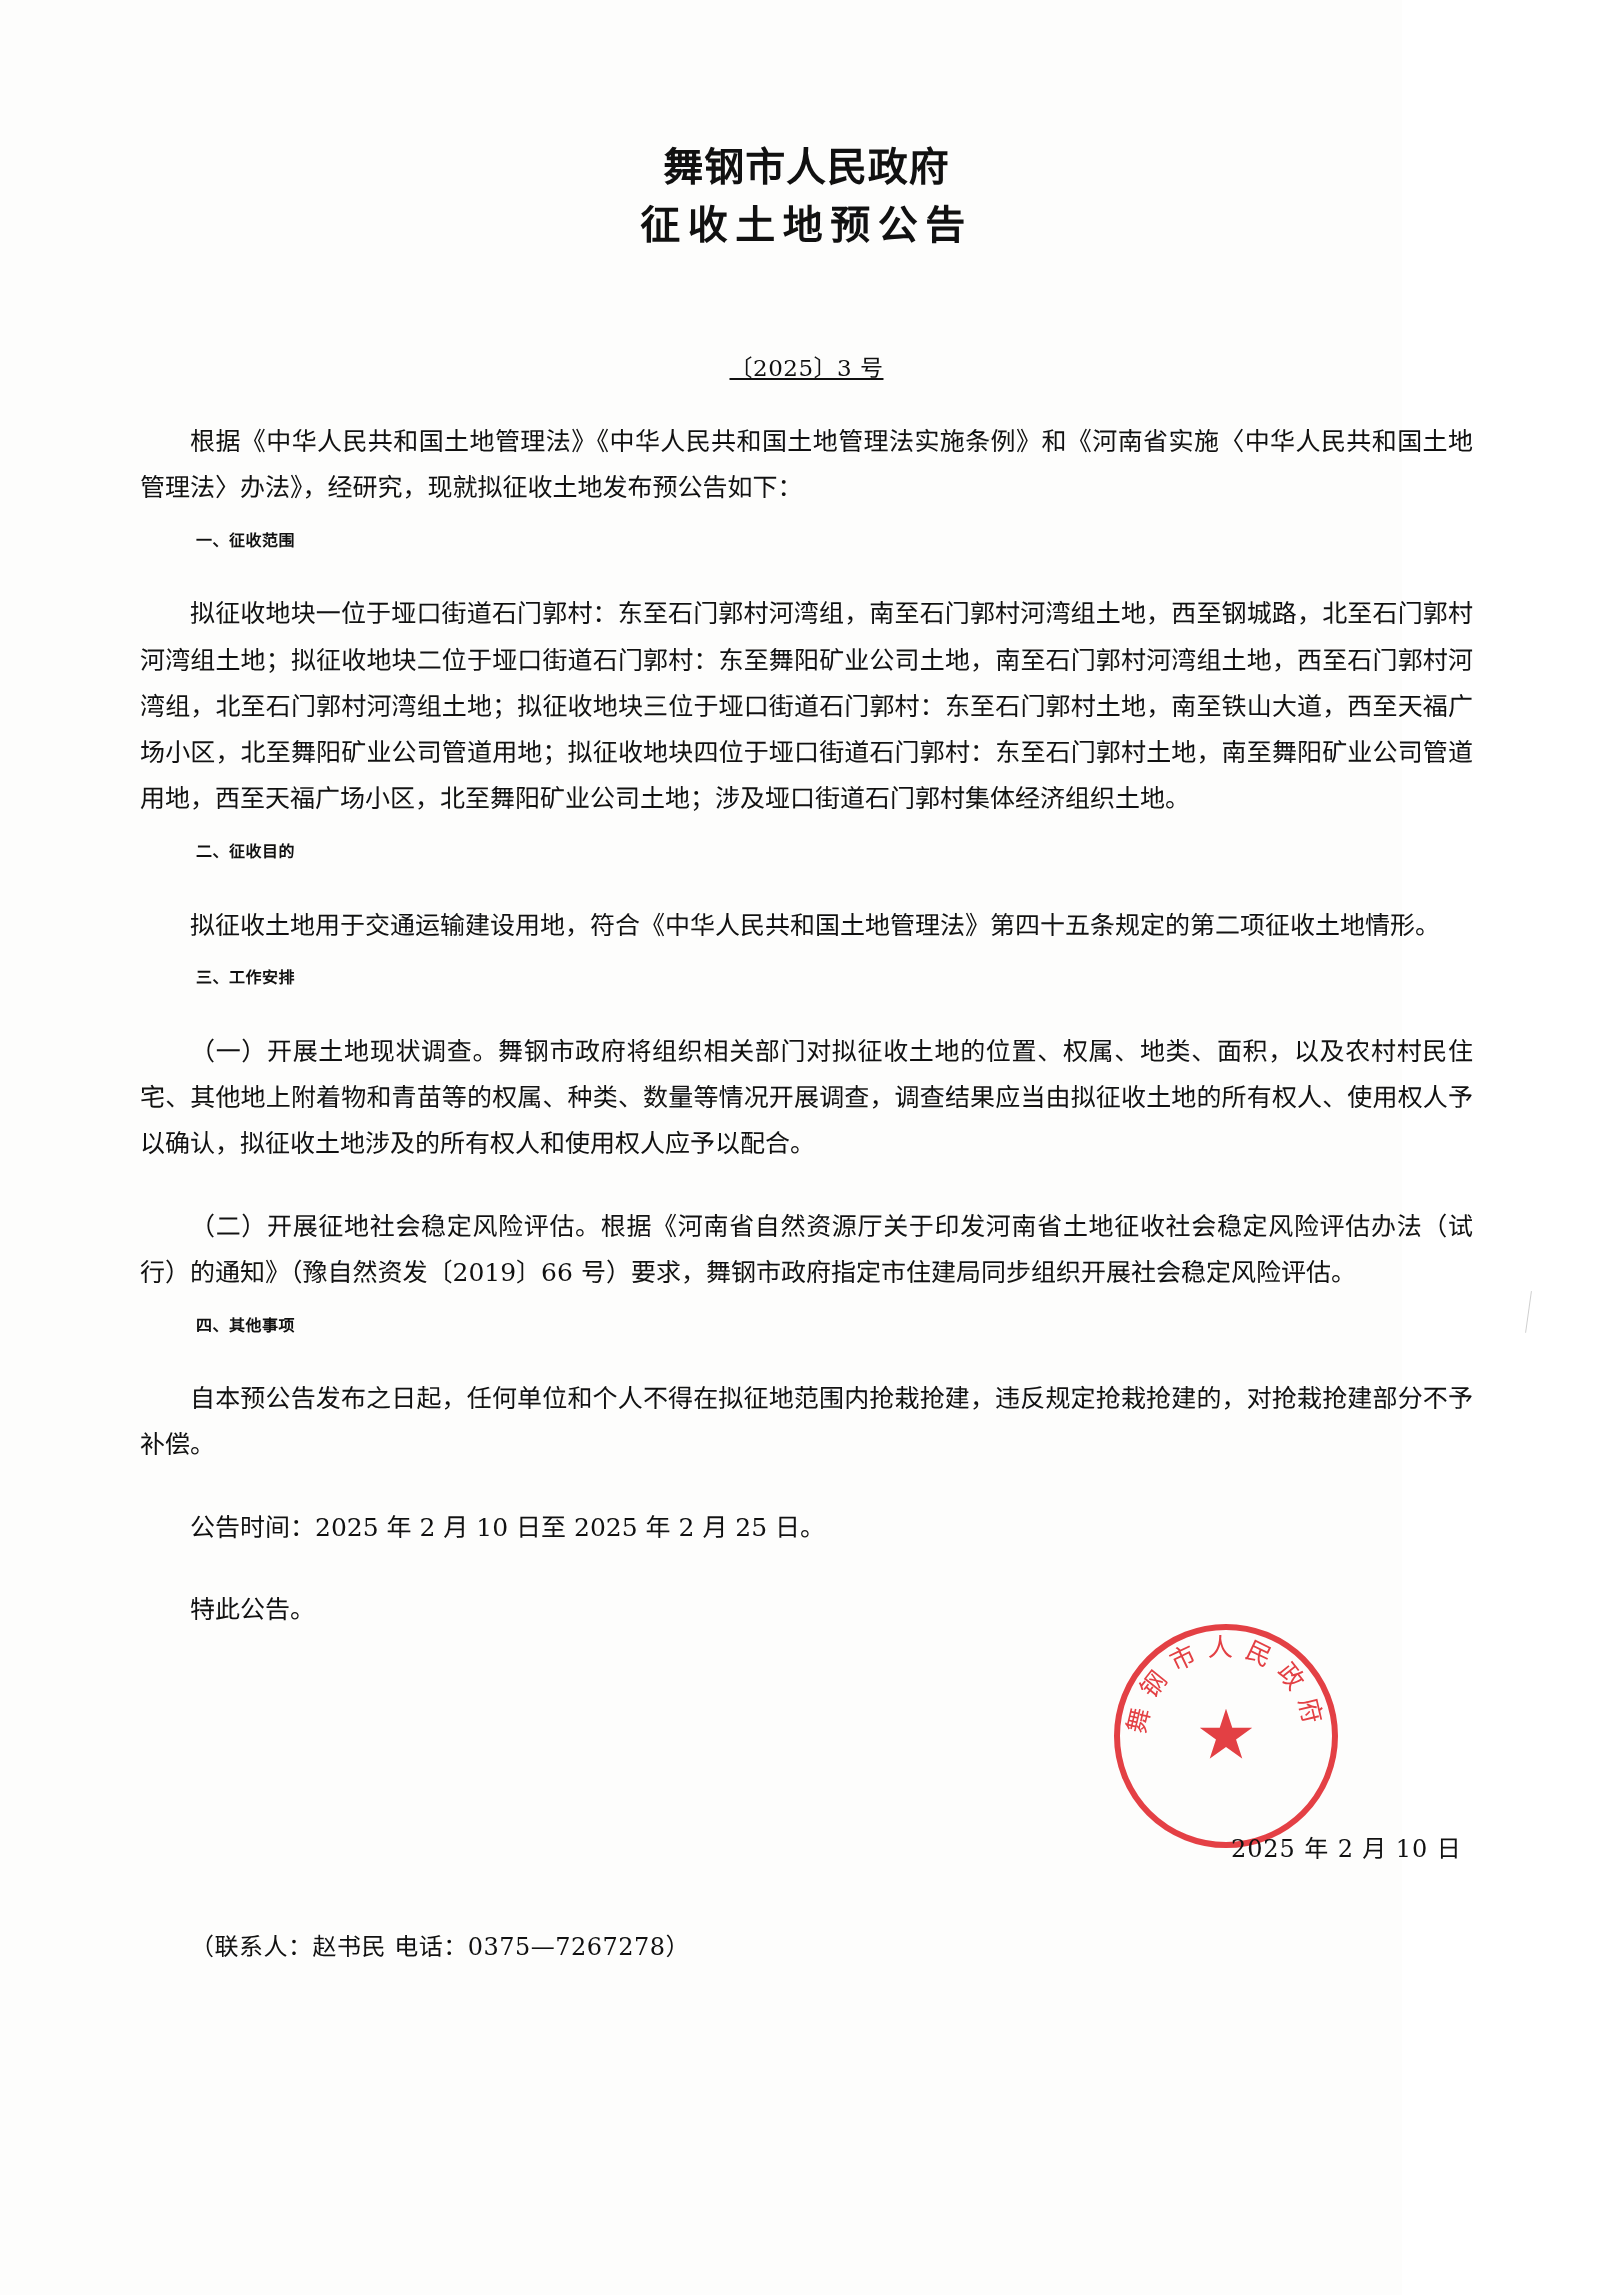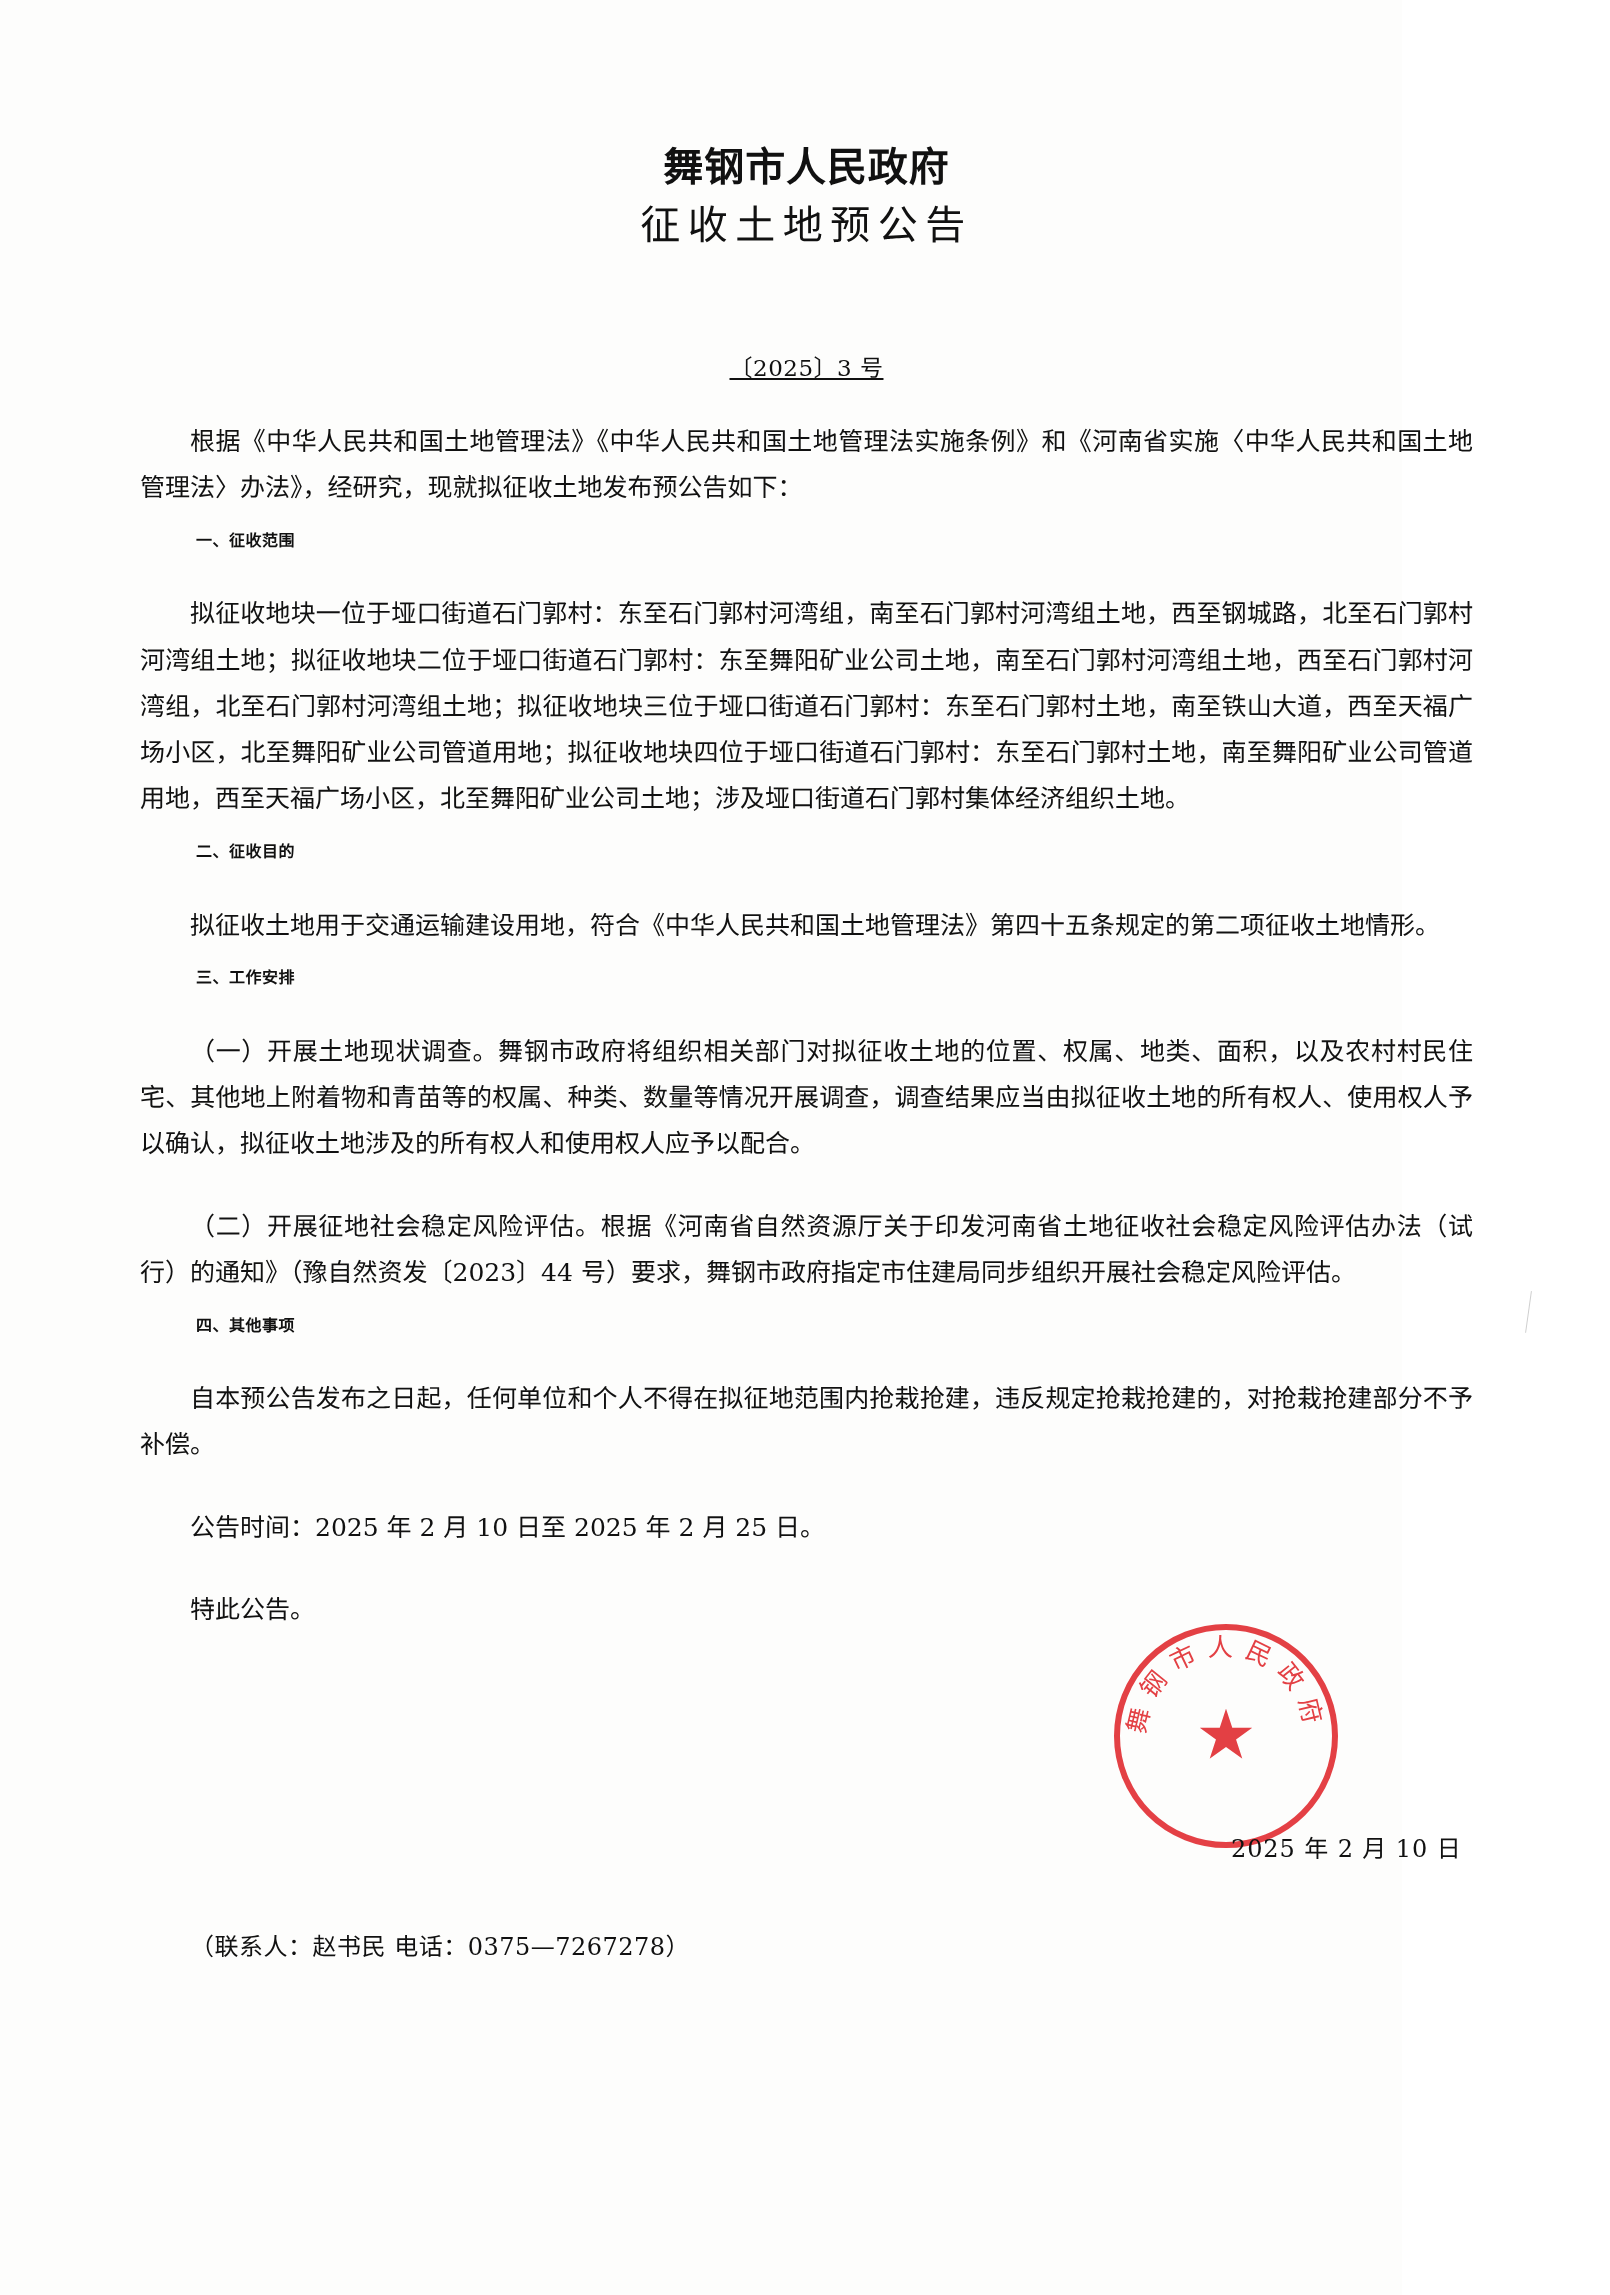--- a/index.html
+++ b/index.html
@@ -37,21 +37,21 @@
   }
   .title-line-1 {
     font-size: 40px;
     font-weight: bold;
     letter-spacing: 0.9px;
     line-height: 1.35;
     font-family: "DejaVu Serif", "Liberation Serif", serif;
   }
   .title-line-2 {
     font-size: 40px;
-    font-weight: normal;
+    font-weight: bold;
     letter-spacing: 7.5px;
     line-height: 1.55;
     font-family: "DejaVu Serif", "Liberation Serif", serif;
   }
   .doc-number {
     text-align: center;
     font-size: 23px;
     margin-top: 93px;
     letter-spacing: 0.5px;
     text-decoration: underline;
@@ -160,21 +160,21 @@
     <p class="heading">一、征收范围</p>
     <p class="para indent">拟征收地块一位于垭口街道石门郭村：东至石门郭村河湾组，南至石门郭村河湾组土地，西至钢城路，北至石门郭村河湾组土地；拟征收地块二位于垭口街道石门郭村：东至舞阳矿业公司土地，南至石门郭村河湾组土地，西至石门郭村河湾组，北至石门郭村河湾组土地；拟征收地块三位于垭口街道石门郭村：东至石门郭村土地，南至铁山大道，西至天福广场小区，北至舞阳矿业公司管道用地；拟征收地块四位于垭口街道石门郭村：东至石门郭村土地，南至舞阳矿业公司管道用地，西至天福广场小区，北至舞阳矿业公司土地；涉及垭口街道石门郭村集体经济组织土地。</p>
 
     <div class="gap-sm"></div>
     <p class="heading">二、征收目的</p>
     <p class="para indent">拟征收土地用于交通运输建设用地，符合《中华人民共和国土地管理法》第四十五条规定的第二项征收土地情形。</p>
 
     <div class="gap-sm"></div>
     <p class="heading">三、工作安排</p>
     <p class="para indent">（一）开展土地现状调查。舞钢市政府将组织相关部门对拟征收土地的位置、权属、地类、面积，以及农村村民住宅、其他地上附着物和青苗等的权属、种类、数量等情况开展调查，调查结果应当由拟征收土地的所有权人、使用权人予以确认，拟征收土地涉及的所有权人和使用权人应予以配合。</p>
-    <p class="para indent">（二）开展征地社会稳定风险评估。根据《河南省自然资源厅关于印发河南省土地征收社会稳定风险评估办法（试行）的通知》（豫自然资发〔2023〕44 号）要求，舞钢市政府指定市住建局同步组织开展社会稳定风险评估。</p>
+    <p class="para indent">（二）开展征地社会稳定风险评估。根据《河南省自然资源厅关于印发河南省土地征收社会稳定风险评估办法（试行）的通知》（豫自然资发〔2019〕66 号）要求，舞钢市政府指定市住建局同步组织开展社会稳定风险评估。</p>
 
     <div class="gap-sm"></div>
     <p class="heading">四、其他事项</p>
     <p class="para indent">自本预公告发布之日起，任何单位和个人不得在拟征地范围内抢栽抢建，违反规定抢栽抢建的，对抢栽抢建部分不予补偿。</p>
     <p class="para indent">公告时间：2025 年 2 月 10 日至 2025 年 2 月 25 日。</p>
     <p class="para indent">特此公告。</p>
 
     <div class="seal-area">
       <div class="seal">
         <div class="seal-inner">

